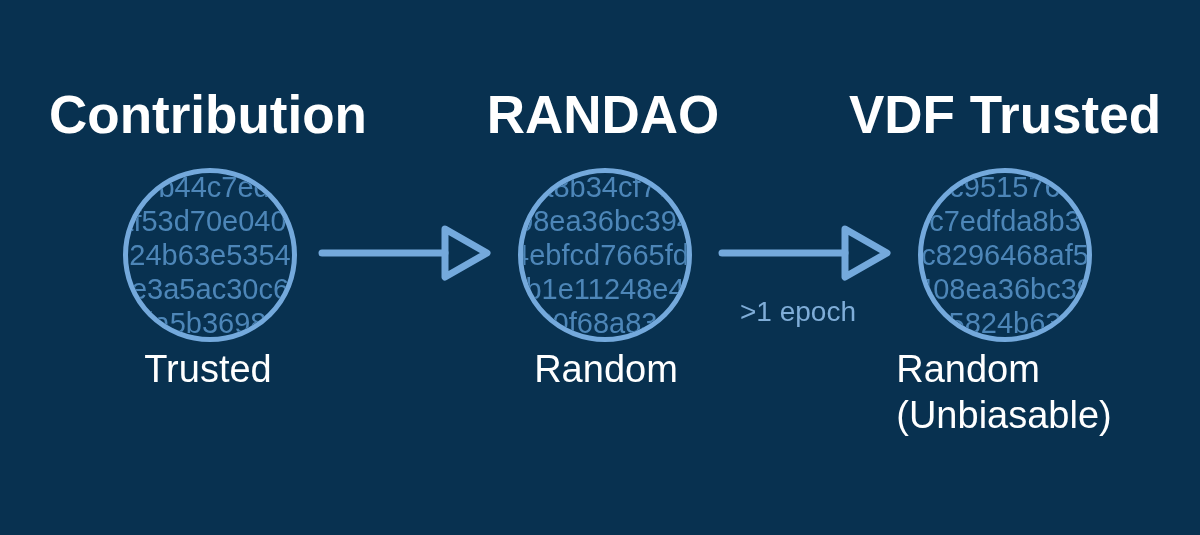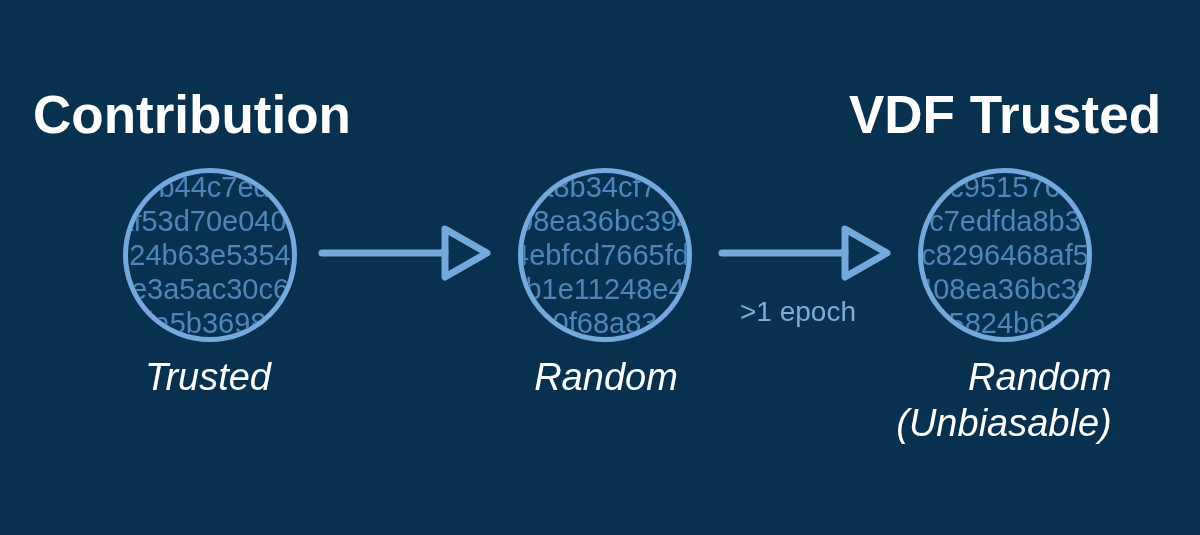--- a/index.html
+++ b/index.html
@@ -47,50 +47,51 @@
     stroke-linecap:round;
     stroke-linejoin:round;
   }
   .epoch{
     position:absolute;top:296px;
     transform:translateX(-50%);
     color:var(--epoch);
     font-size:28px;white-space:nowrap;
   }
   .caption{
-    position:absolute;top:354px;
+    position:absolute;top:346px;
     transform:translateX(-50%);
     color:var(--text);
-    font-size:38px;font-style:italic;
-    line-height:46px;text-align:right;
+    font-size:38px;
+    line-height:46px;text-align:left;
     white-space:nowrap;
   }
 </style>
 </head>
 <body>
 
 <div class="canvas">
 
-  <div class="title" style="left:192px">Contribution</div>
+  <div class="title" style="left:208px">Contribution</div>
   <div class="circle" style="left:123px">
     <div class="hashline">7b44c7edf</div>
     <div class="hashline">af53d70e0406</div>
     <div class="hashline">324b63e5354e</div>
     <div class="hashline">9e3a5ac30c6b</div>
     <div class="hashline">da5b36987</div>
   </div>
   <div class="caption" style="left:208px">
     <div>Trusted</div>
   </div>
 
   <svg class="arrow" style="left:318px;top:224px" width="175" height="60" viewBox="0 0 175 60">
     <line x1="4" y1="29" x2="127" y2="29"></line>
     <path d="M127 5 L169 29 L127 53 Z"></path>
   </svg>
 
+  <div class="title" style="left:603px">RANDAO</div>
   <div class="circle" style="left:518px">
     <div class="hashline">da8b34cf771</div>
     <div class="hashline">08ea36bc394</div>
     <div class="hashline">4ebfcd7665fdf</div>
     <div class="hashline">6b1e11248e43</div>
     <div class="hashline">60f68a832</div>
   </div>
   <div class="caption" style="left:606px">
     <div>Random</div>
   </div>

